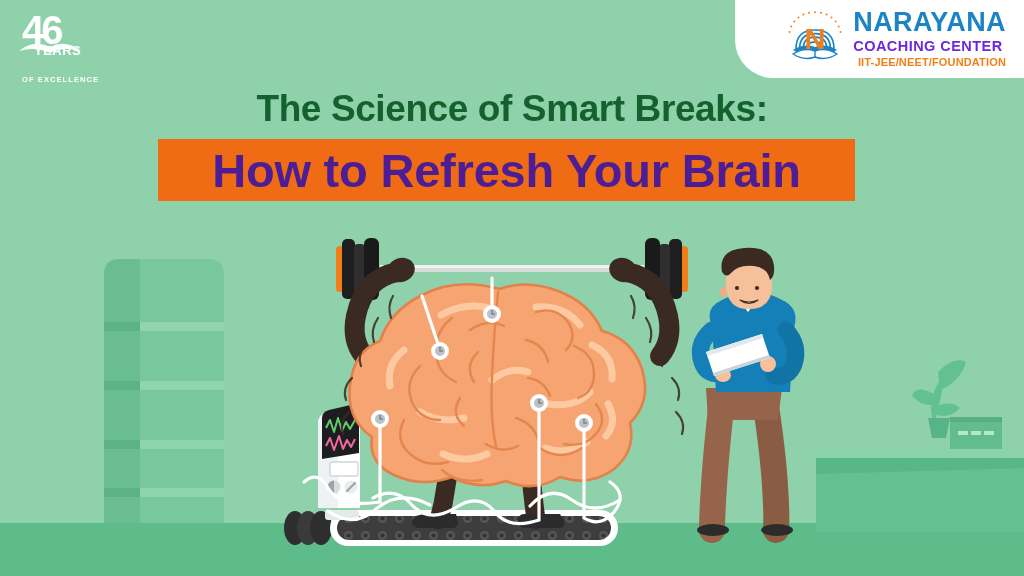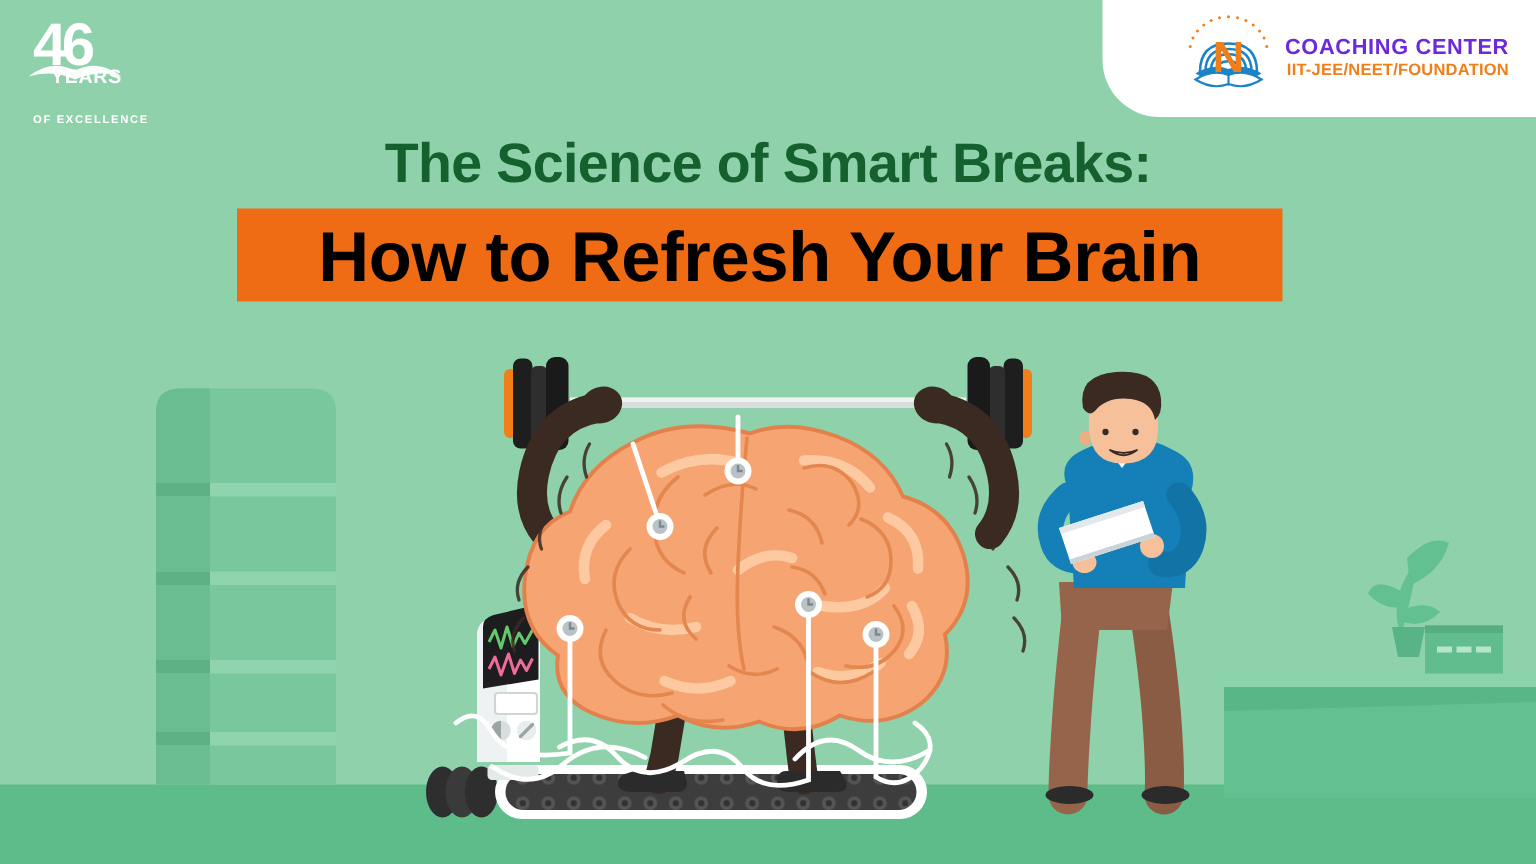--- a/index.html
+++ b/index.html
@@ -85,21 +85,21 @@
     color:#14612e;
     font-family:"Liberation Sans", sans-serif;
   }
   .title-banner {
     position:absolute; left:158px; top:139px;
     width:697px; height:62px;
     background:#ef6c14;
     display:flex; align-items:center; justify-content:center;
   }
   .title-line2 {
-    font-size:47px; font-weight:bold; color:#000000;
+    font-size:47px; font-weight:bold; color:#4c1d95;
     letter-spacing:-.2px; line-height:1;
     font-family:"Liberation Sans", sans-serif;
   }
 
   
   .scene { position:absolute; left:0; top:0; width:1024px; height:576px; }
 </style>
 </head>
 <body>
 
@@ -393,20 +393,21 @@
         <path d="M20.8 41 q0 -8.2 8.2 -8.2 q8.2 0 8.2 8.2"></path>
       </g>
 
       <path d="M7 41 q11 -7 22 -3 q11 -4 22 3 q-11 7 -22 3 q-11 4 -22 -3 z" fill="#1c84c6"></path>
       <path d="M7 45 q11 -7 22 -3 q11 -4 22 3 q-11 7 -22 3 q-11 4 -22 -3 z" fill="#ffffff" stroke="#1c84c6" stroke-width="1.4"></path>
       <path d="M29 42 v7" stroke="#1c84c6" stroke-width="1.4"></path>
 
       <text x="29" y="40" text-anchor="middle" font-family="Liberation Sans, sans-serif" font-size="29" font-weight="bold" fill="#f07f1a">N</text>
     </svg>
     <div class="logo-text">
+      <div class="logo-name">NARAYANA</div>
       <div class="logo-sub">COACHING CENTER</div>
       <div class="logo-sub2">IIT-JEE/NEET/FOUNDATION</div>
     </div>
   </div>
 
   <div class="title-line1">The Science of Smart Breaks:</div>
   <div class="title-banner">
     <div class="title-line2">How to Refresh Your Brain</div>
   </div>
 

